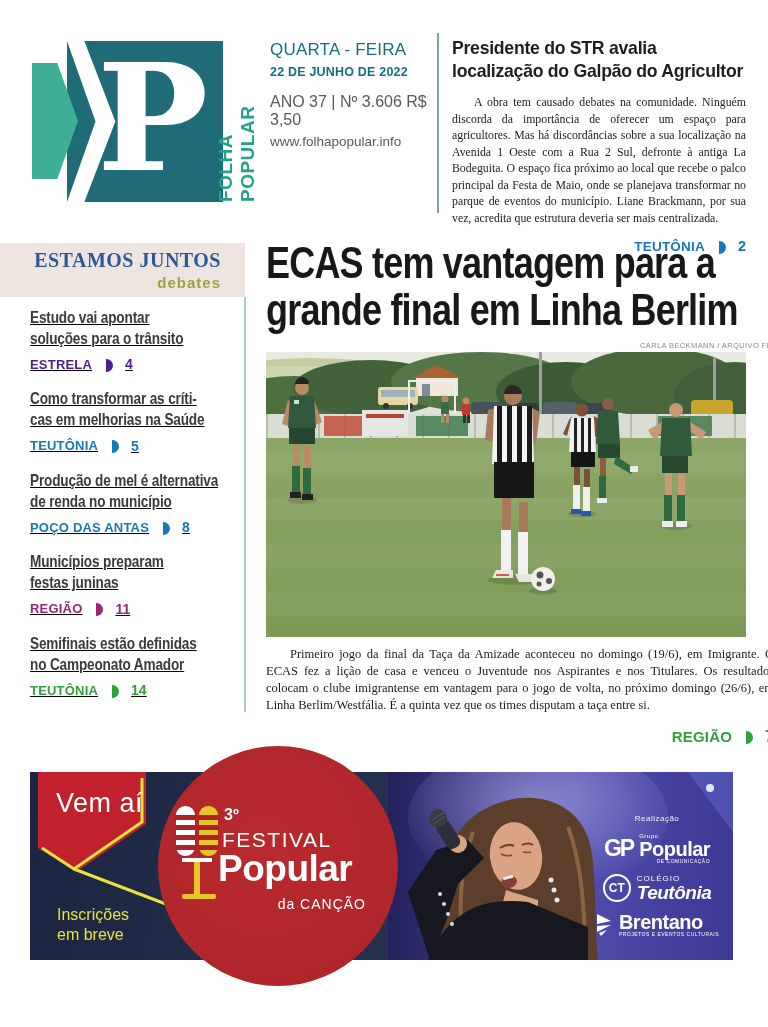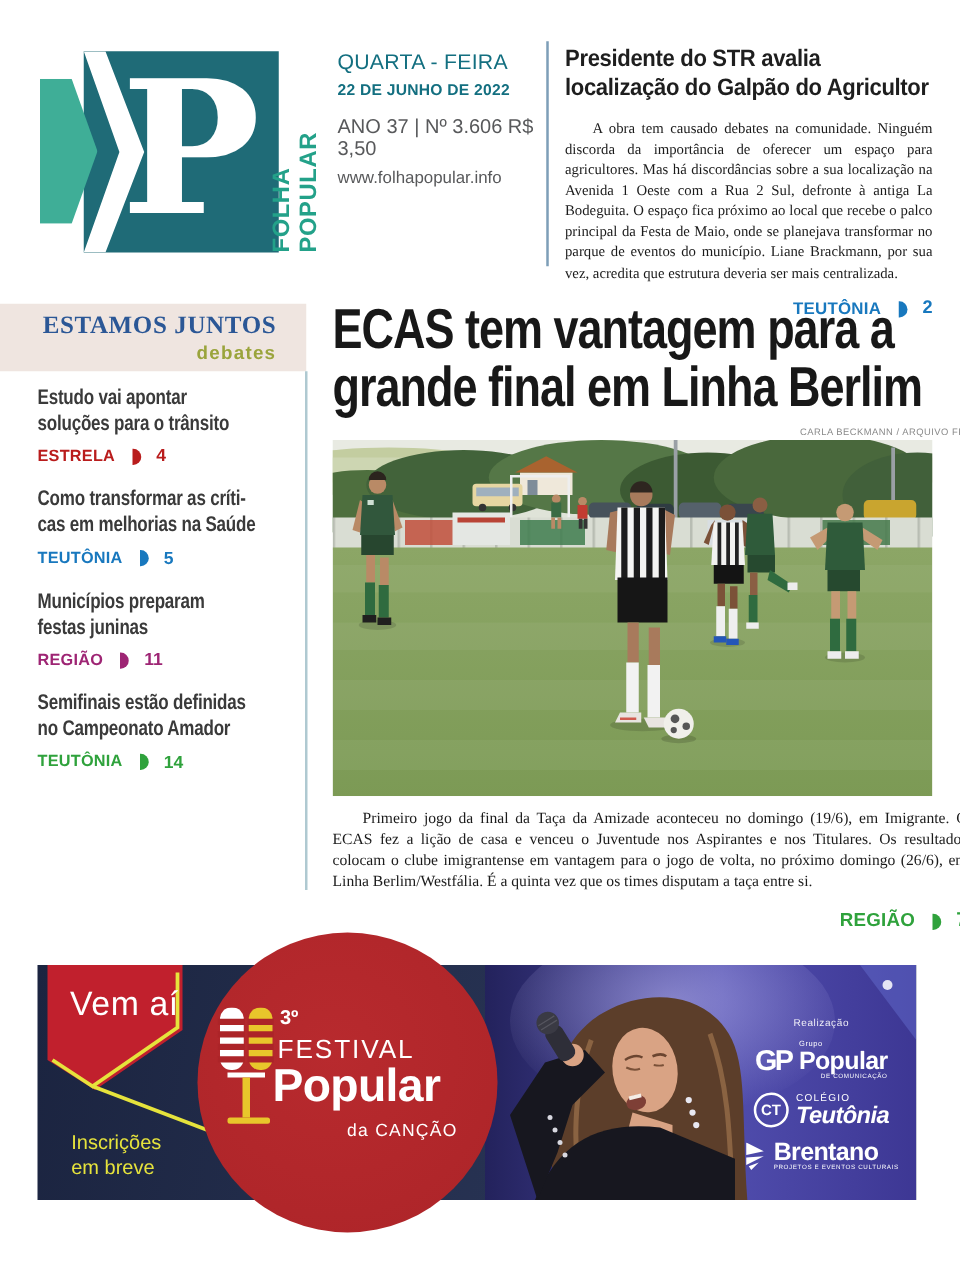--- a/index.html
+++ b/index.html
@@ -39,21 +39,21 @@
   .top-story .tag-row{margin-top:12px;}
 
   
   .ej-banner{left:0;top:243px;width:245px;height:54px;background:#EFE5E0;
       text-align:right;padding-right:24px;box-sizing:border-box;}
   .ej-title{font-family:"Liberation Serif",serif;font-weight:700;font-size:20px;color:#2B5796;
       letter-spacing:.5px;margin-top:6px;}
   .ej-brand{font-weight:700;font-size:15px;color:#9AA43C;letter-spacing:1px;margin-top:2px;}
   .side-divider{left:244px;top:297px;width:2px;height:415px;background:#AFC9D1;}
   .side-list{left:30px;top:308px;width:212px;}
-  .side-item{margin-bottom:17px;}
+  .side-item{margin-bottom:17px;text-decoration:underline;}
   .side-headline{font-weight:700;font-size:17px;line-height:1.22;letter-spacing:-.2px;color:#3A3A3A;
       white-space:pre-line;width:280px;transform:scaleX(.8);transform-origin:0 0;}
   .side-tag{display:flex;align-items:center;font-weight:700;margin-top:7px;}
   .side-tag .tag-label{font-size:13px;letter-spacing:.2px;}
   .side-tag .tag-page{font-size:14px;}
 
   
   .main-col{left:266px;top:240px;width:508px;}
   .main-headline{font-weight:700;font-size:45px;line-height:1.04;letter-spacing:-1px;color:#181818;
       white-space:pre-line;width:640px;transform:scaleX(.8);transform-origin:0 0;}
@@ -123,33 +123,42 @@
   <div class="abs ej-banner">
     <div class="ej-title">ESTAMOS JUNTOS</div>
     <div class="ej-brand">debates</div>
   </div>
   <div class="abs side-divider"></div>
 
   <div class="abs side-list">
     <div class="side-item">
       <div class="side-headline">Estudo vai apontar
 soluções para o trânsito</div>
-      <div class="side-tag" style="color: #b91c1c;">
+      <div class="side-tag" style="color: #4c1d95;">
         <span class="tag-label">ESTRELA</span>
         <span class="marker"></span>
         <span class="tag-page">4</span>
       </div>
     </div>
     <div class="side-item">
       <div class="side-headline">Como transformar as críti-
 cas em melhorias na Saúde</div>
       <div class="side-tag" style="color: rgb(24, 120, 190);">
         <span class="tag-label">TEUTÔNIA</span>
         <span class="marker"></span>
         <span class="tag-page">5</span>
+      </div>
+    </div>
+    <div class="side-item">
+      <div class="side-headline">Produção de mel é alternativa
+de renda no município</div>
+      <div class="side-tag" style="color: rgb(24, 120, 190);">
+        <span class="tag-label">POÇO DAS ANTAS</span>
+        <span class="marker"></span>
+        <span class="tag-page">8</span>
       </div>
     </div>
     <div class="side-item">
       <div class="side-headline">Municípios preparam
 festas juninas</div>
       <div class="side-tag" style="color: rgb(158, 37, 116);">
         <span class="tag-label">REGIÃO</span>
         <span class="marker"></span>
         <span class="tag-page">11</span>
       </div>

